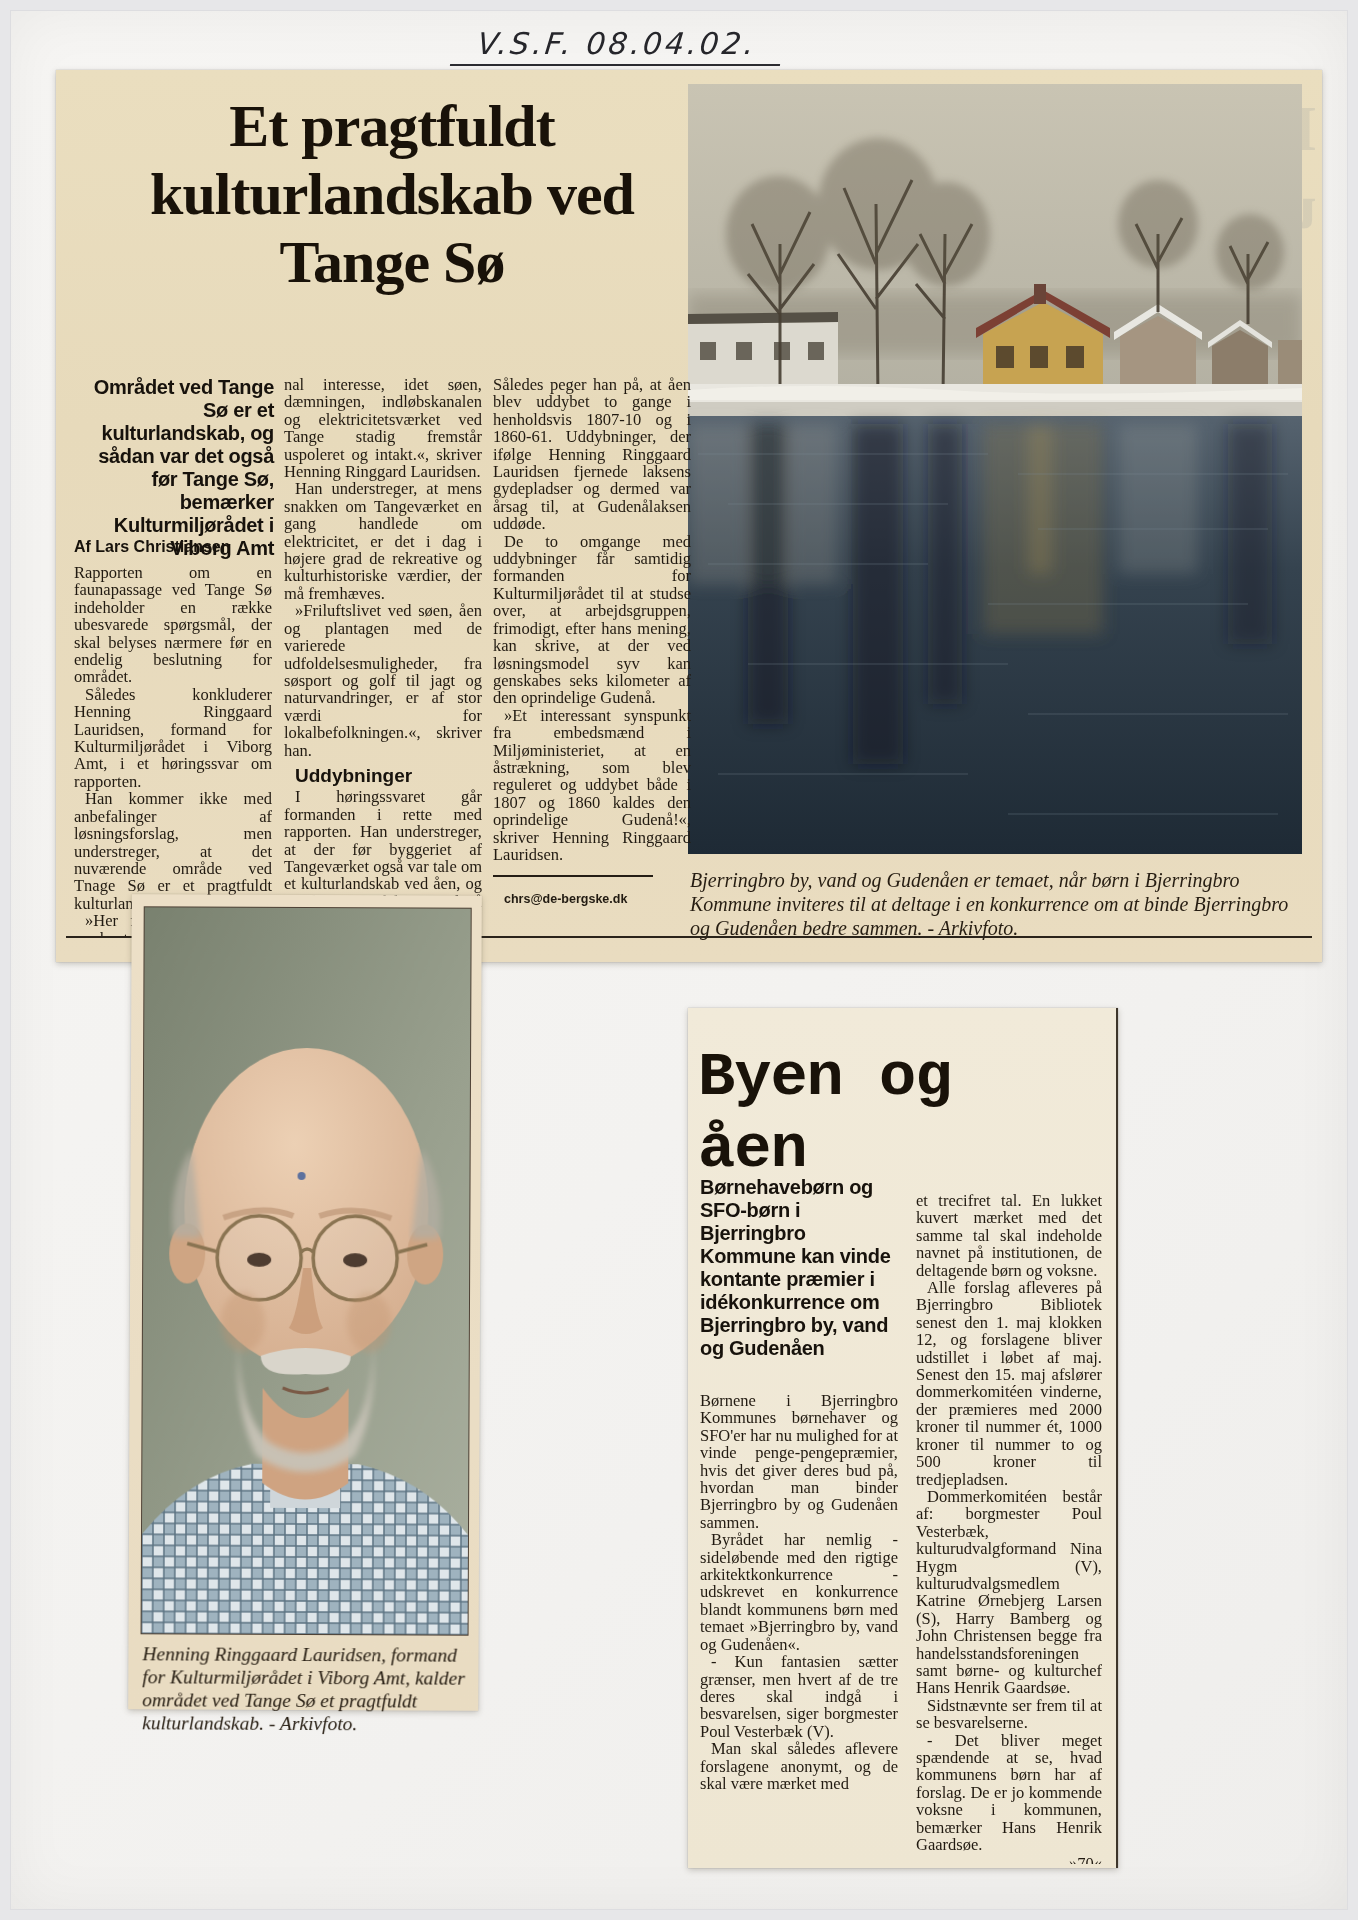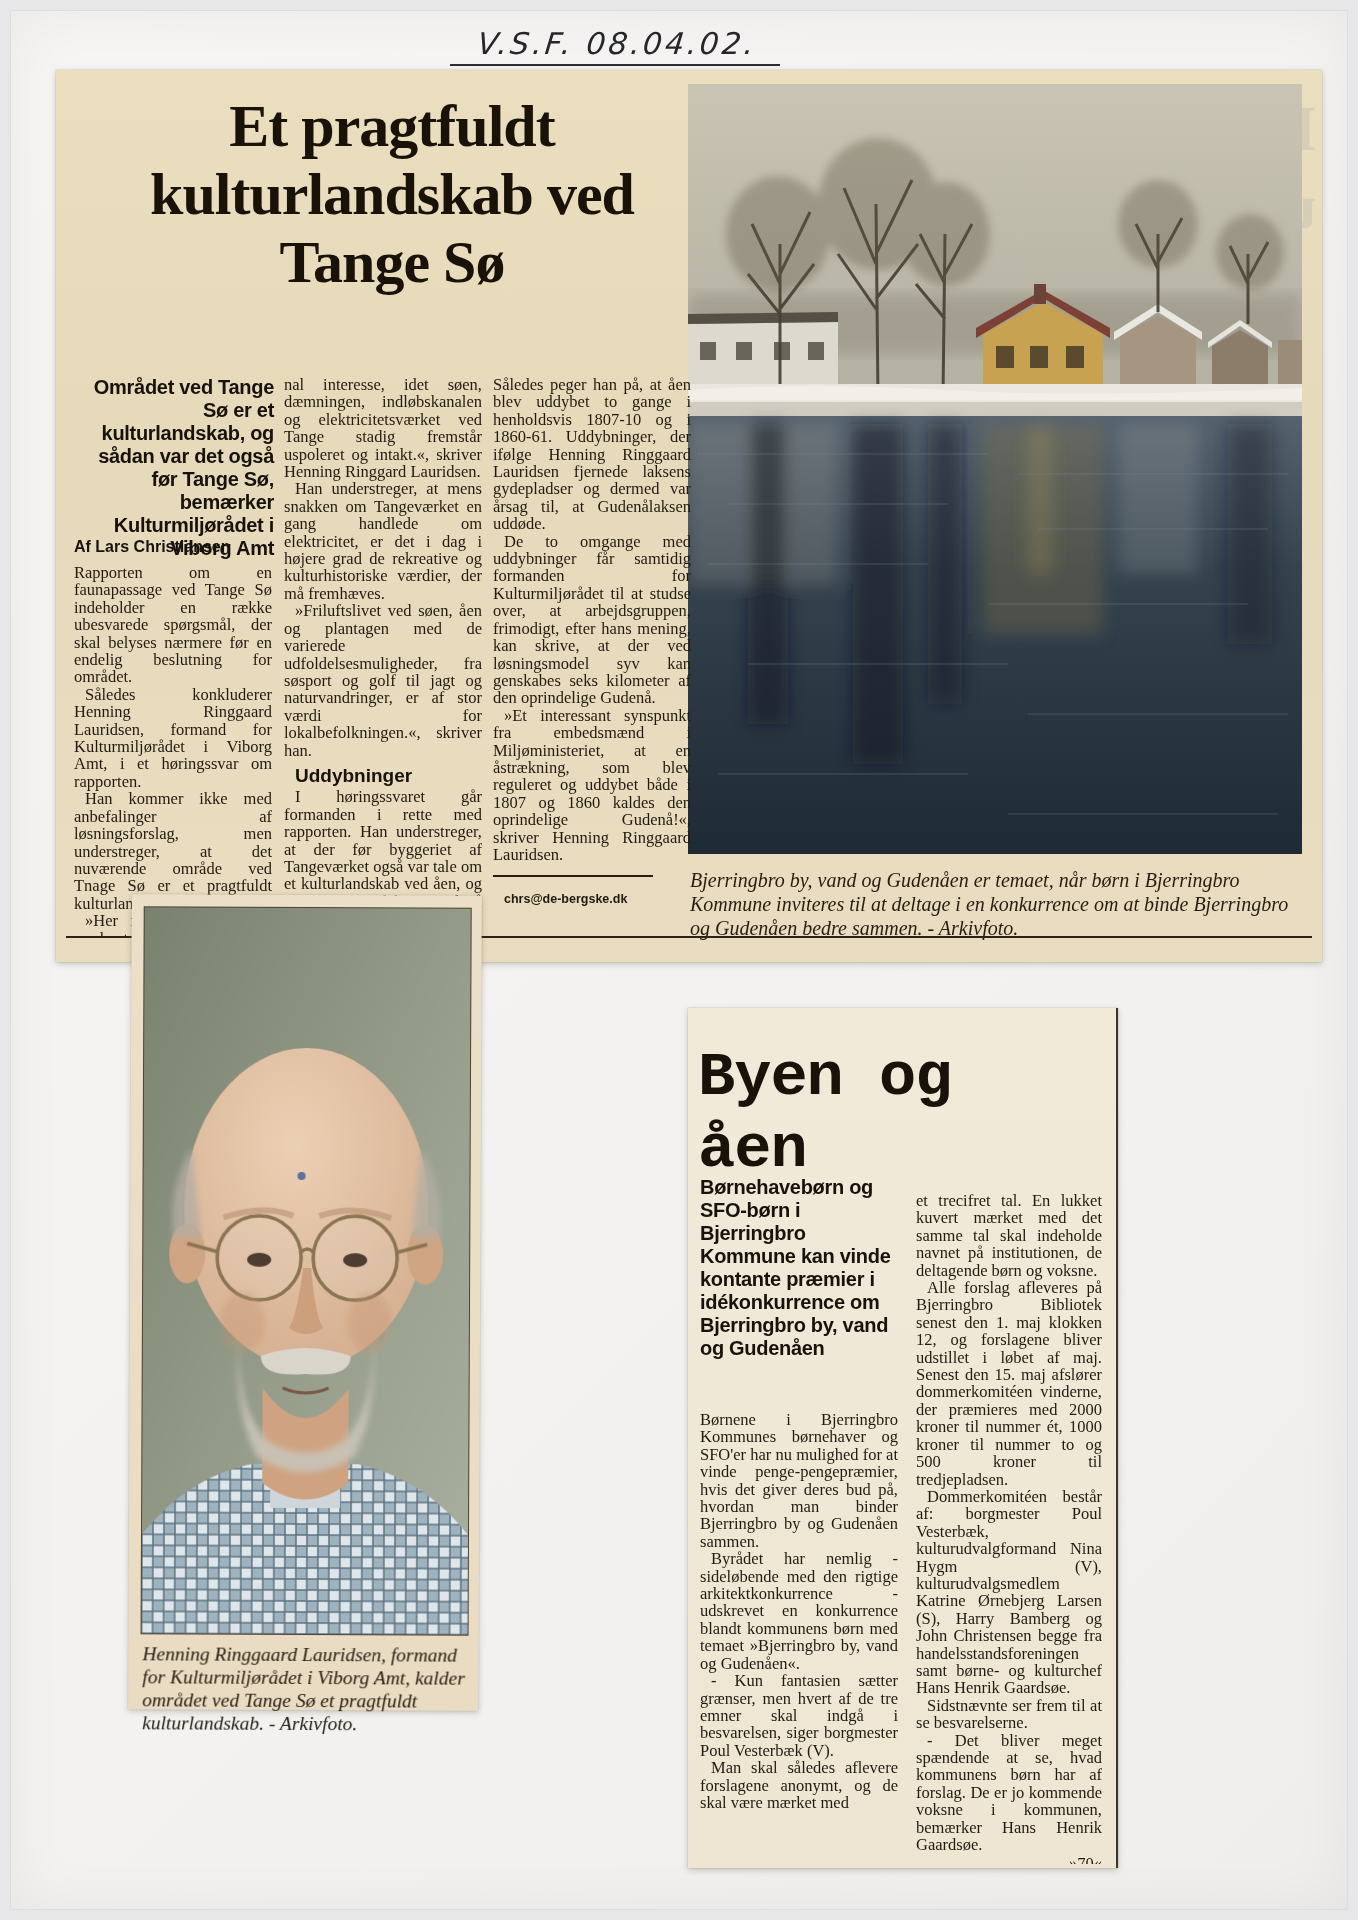--- a/index.html
+++ b/index.html
@@ -50,21 +50,21 @@
     transform:scaleX(-1);text-align:left;pointer-events:none;}
   
   .photo-portrait{position:absolute;left:12px;top:12px;width:326px;height:726px;
     border:1px solid #4d4034;background:#8a9084;}
   .cap-portrait{position:absolute;left:14px;top:748px;width:328px;font-size:19.5px;line-height:23px;}
   
   .headline2{position:absolute;left:10px;top:14px;width:280px;
     font-family:Liberation Mono, monospace;font-weight:bold;font-size:62px;line-height:72px;
     letter-spacing:-1px;color:#191209;margin-top:20px;}
   .sf-second{left:12px;top:168px;width:202px;}
-  .colL{left:12px;top:384px;width:198px;height:472px;margin-top:19px;}
+  .colL{left:12px;top:384px;width:198px;height:472px;}
   .colR{left:228px;top:184px;width:186px;height:672px;}
   .signoff{text-align:right;text-indent:0;margin-top:2px;}
 </style>
 </head>
 <body>
 
 <div id="stage">
   <div class="album-page"></div>
 
   <div class="hand-date">V.S.F. 08.04.02.</div>
@@ -254,21 +254,21 @@
     <div class="caption cap-portrait">Henning Ringgaard Lauridsen, formand for Kulturmiljørådet i Viborg Amt, kalder området ved Tange Sø et pragtfuldt kulturlandskab. - Arkivfoto.</div>
   </div>
 
   <div class="clip clip-second">
     <div class="headline2">Byen og åen</div>
     <div class="standfirst sf-second">Børnehavebørn og SFO-børn i Bjerringbro Kommune kan vinde kontante præmier i idékonkurrence om Bjerringbro by, vand og Gudenåen</div>
 
     <div class="bodycol colL">
       <p class="para">Børnene i Bjerringbro Kommunes børnehaver og SFO'er har nu mulighed for at vinde penge-pengepræmier, hvis det giver deres bud på, hvordan man binder Bjerringbro by og Gudenåen sammen.</p>
       <p class="para">Byrådet har nemlig - sideløbende med den rigtige arkitektkonkurrence - udskrevet en konkurrence blandt kommunens børn med temaet »Bjerringbro by, vand og Gudenåen«.</p>
-      <p class="para">- Kun fantasien sætter grænser, men hvert af de tre emner skal indgå i besvarelsen, siger borgmester Poul Vesterbæk (V).</p>
+      <p class="para">- Kun fantasien sætter grænser, men hvert af de tre deres skal indgå i besvarelsen, siger borgmester Poul Vesterbæk (V).</p>
       <p class="para">Man skal således aflevere forslagene anonymt, og de skal være mærket med</p>
     </div>
 
     <div class="bodycol colR">
       <p class="para">et trecifret tal. En lukket kuvert mærket med det samme tal skal indeholde navnet på institutionen, de deltagende børn og voksne.</p>
       <p class="para">Alle forslag afleveres på Bjerringbro Bibliotek senest den 1. maj klokken 12, og forslagene bliver udstillet i løbet af maj. Senest den 15. maj afslører dommerkomitéen vinderne, der præmieres med 2000 kroner til nummer ét, 1000 kroner til nummer to og 500 kroner til tredjepladsen.</p>
       <p class="para">Dommerkomitéen består af: borgmester Poul Vesterbæk, kulturudvalgformand Nina Hygm (V), kulturudvalgsmedlem Katrine Ørnebjerg Larsen (S), Harry Bamberg og John Christensen begge fra handelsstandsforeningen samt børne- og kulturchef Hans Henrik Gaardsøe.</p>
       <p class="para">Sidstnævnte ser frem til at se besvarelserne.</p>
       <p class="para">- Det bliver meget spændende at se, hvad kommunens børn har af forslag. De er jo kommende voksne i kommunen, bemærker Hans Henrik Gaardsøe.</p>
       <p class="para signoff">»70«</p>

